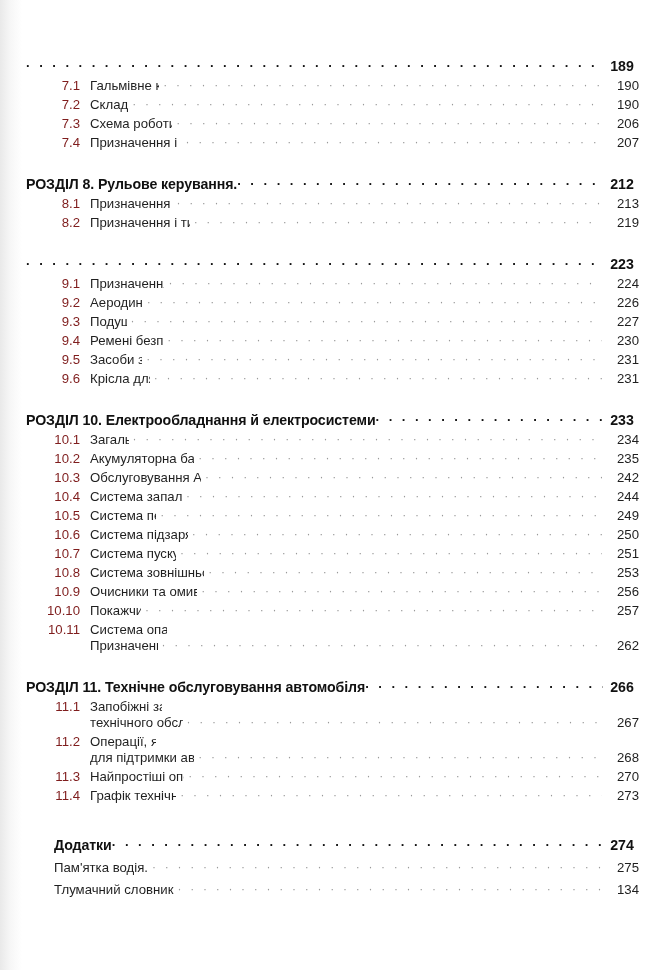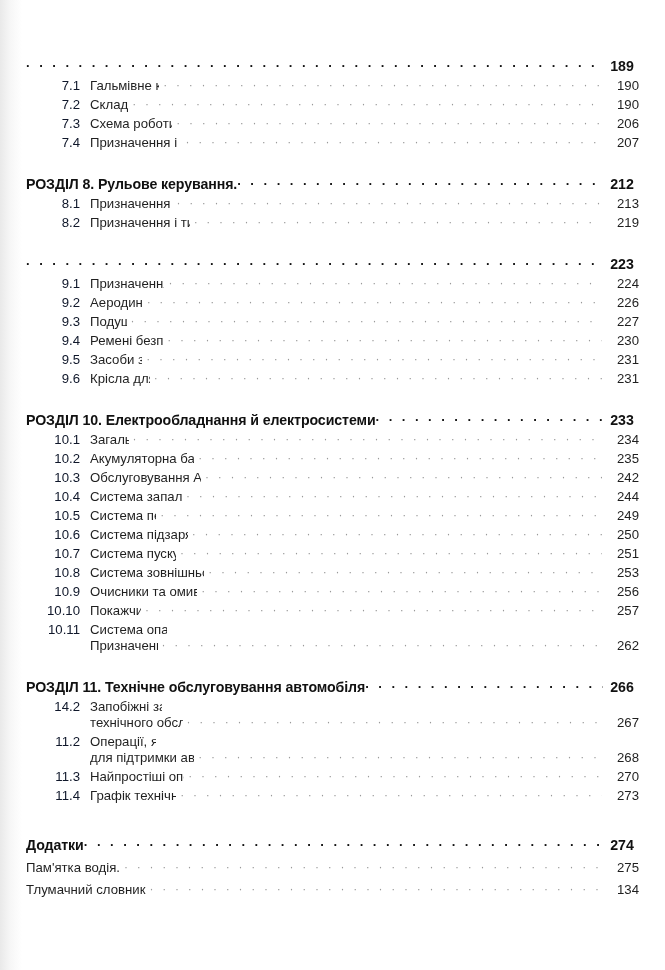--- a/index.html
+++ b/index.html
@@ -71,21 +71,21 @@
     display: flex;
     align-items: baseline;
     font-size: 13.2px;
     margin-top: 4px;
   }
   .entry .num {
     flex: 0 0 auto;
     width: 54px;
     text-align: right;
     padding-right: 10px;
-    color: #0f172a;
+    color: #7f1d1d;
     font-size: 13.2px;
     white-space: nowrap;
   }
   .entry .body {
     flex: 1 1 auto;
     min-width: 0;
   }
   .entry .line {
     display: flex;
     align-items: baseline;
@@ -113,21 +113,21 @@
     min-width: 34px;
     text-align: right;
     color: #1f1f1f;
     font-size: 13.2px;
   }
   .entry .line.cont .txt { padding-left: 0; }
   .entry .line.noleader .leader { visibility: hidden; }
   .entry .line.noleader .pageno { visibility: hidden; }
 
   
-  .appendix { margin-top: 34px; }
+  .appendix { margin-top: 34px; margin-left: 28px; }
   .appendix .chapter { margin-top: 0; }
   .appendix-entry {
     display: flex;
     align-items: baseline;
     font-size: 13.2px;
     margin-top: 7px;
   }
   .appendix-entry .txt {
     flex: 0 1 auto;
     color: #1f1f1f;
@@ -409,21 +409,21 @@
             <span class="pageno">262</span>
           </div>
         </span>
       </div>
       <div class="chapter">
         <span class="ch-title">РОЗДІЛ 11. Технічне обслуговування автомобіля</span>
         <span class="leader">· · · · · · · · · · · · · · · · · · · · · · · · · · · · · · · · · · · · · · · · · · · · · · · · · · · · · · · · · · · · · · · · · · · · · · · · · · · · · · · · · · · · · · · · · · · · · · · · · · · · · · · · · · · ·</span>
         <span class="pageno">266</span>
       </div>
       <div class="entry">
-        <span class="num">14.2</span>
+        <span class="num">11.1</span>
         <span class="body">
           <div class="line noleader">
             <span class="txt">Запобіжні заходи під час проведення</span>
             <span class="leader">· · · · · · · · · · · · · · · · · · · · · · · · · · · · · · · · · · · · · · · · · · · · · · · · · · · · · · · · · · · · · · · · · · · · · · · · · · · · · · · · · · · · · · · · · · · · · · · · · · · · · · · · · · · ·</span>
             <span class="pageno">267</span>
           </div>
           <div class="line cont">
             <span class="txt">технічного обслуговування власником автомобіля</span>
             <span class="leader">· · · · · · · · · · · · · · · · · · · · · · · · · · · · · · · · · · · · · · · · · · · · · · · · · · · · · · · · · · · · · · · · · · · · · · · · · · · · · · · · · · · · · · · · · · · · · · · · · · · · · · · · · · · ·</span>
             <span class="pageno">267</span>

